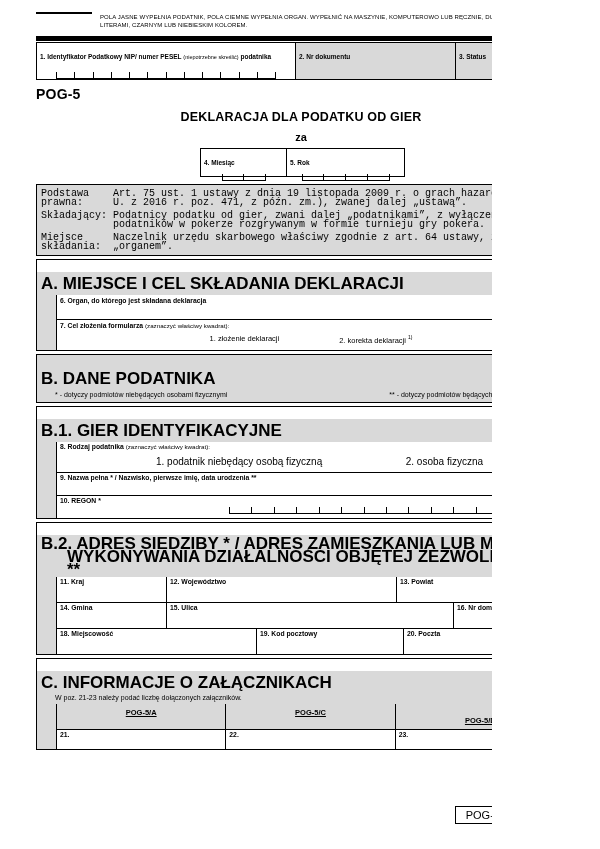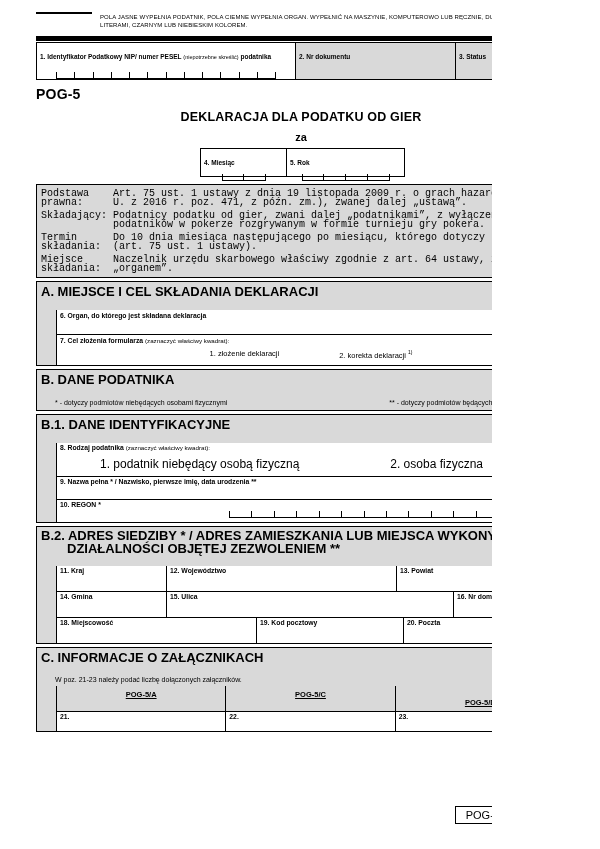--- a/index.html
+++ b/index.html
@@ -41,35 +41,35 @@
   .my-y { flex:1; border-left:1.5px solid #000; padding:2px 3px; }
 
   .intro { margin-top:18px; font-size:8px; line-height:11px; text-align:justify; }
 
   .infotable { border:1.6px solid #000; background:var(--sh); margin-top:7px; padding:2px 2px; }
   .it-row { display:flex; font-size:10px; line-height:9.5px; padding:1.5px 2px;font-family:Liberation Mono, monospace; }
   .it-label { width:72px; flex:none; }
   .it-value { flex:1; }
 
   .section { border:1.6px solid #000; margin-top:3px; }
-  .sec-head { background:var(--sh); font-size:13px; font-weight:bold; padding:2px 4px 11px; }
+  .sec-head { background:var(--sh); font-size:17px; font-weight:bold; padding:2px 4px 1px;margin-top:12px; }
   .sec-head.b2 { padding-left:30px; text-indent:-26px; line-height:13px; }
   .sec-body { display:flex; }
   .strip { width:20px; flex:none; background:var(--sh); border-right:1.2px solid #000; }
   .fieldcol { flex:1; }
 
   .frow { border-bottom:1px solid #000; }
   .frow:last-child { border-bottom:none; }
   .flabel { font-size:6.8px; font-weight:bold; padding:1.5px 3px; line-height:8px; }
   .flabel .sm { font-weight:normal; font-size:6.2px; }
   .row6 { min-height:25px; }
   .row9 { min-height:23px; }
 
   .opts { display:flex; justify-content:center; gap:60px; font-size:7.5px; padding:3px 0 5px; }
-  .opts8 { display:flex; font-size:12px; padding:3px 0 5px 43px;align-items:flex-end; }
+  .opts8 { display:flex; font-size:10px; padding:3px 0 5px 99px;align-items:flex-end; }
   .opts8 .o2 { margin-left:auto; margin-right:82px; }
   .sup { font-size:5px; vertical-align:super; }
 
   .bhead { background:var(--sh); }
   .bnotes { display:flex; justify-content:space-between; font-size:7px; padding:1px 10px 4px 18px; }
 
   .grid-row { display:flex; border-bottom:1px solid #000; }
   .grid-row:last-child { border-bottom:none; }
   .gcell { border-right:1px solid #000; padding:1.5px 3px; font-size:6.8px; font-weight:bold; min-height:25px; line-height:8px; }
   .gcell:last-child { border-right:none; flex:1; }
@@ -158,24 +158,20 @@
 
 
     <div class="infotable">
       <div class="it-row">
         <div class="it-label">Podstawa prawna:</div>
         <div class="it-value">Art. 75 ust. 1 ustawy z dnia 19 listopada 2009 r. o grach hazardowych (Dz. U. z 2016 r. poz. 471, z późn. zm.), zwanej dalej „ustawą”.</div>
       </div>
       <div class="it-row">
         <div class="it-label">Składający:</div>
         <div class="it-value">Podatnicy podatku od gier, zwani dalej „podatnikami”, z wyłączeniem podatników w pokerze rozgrywanym w formie turnieju gry pokera.</div>
-      </div>
-      <div class="it-row">
-        <div class="it-label">Termin składania:</div>
-        <div class="it-value">Do 10 dnia miesiąca następującego po miesiącu, którego dotyczy rozliczenie (art. 75 ust. 1 ustawy).</div>
       </div>
       <div class="it-row">
         <div class="it-label">Miejsce składania:</div>
         <div class="it-value">Naczelnik urzędu skarbowego właściwy zgodnie z art. 64 ustawy, zwany dalej „organem”.</div>
       </div>
     </div>
 
     <div class="section">
       <div class="sec-head">A. MIEJSCE I CEL SKŁADANIA DEKLARACJI</div>
       <div class="sec-body">
@@ -203,21 +199,21 @@
 
     <div class="section bhead">
       <div class="sec-head">B. DANE PODATNIKA</div>
       <div class="bnotes">
         <span>* - dotyczy podmiotów niebędących osobami fizycznymi</span>
         <span>** - dotyczy podmiotów będących osobami fizycznymi</span>
       </div>
     </div>
 
     <div class="section">
-      <div class="sec-head">B.1. DANE IDENTYFIKACYJNE</div>
+      <div class="sec-head">B.1. GIER IDENTYFIKACYJNE</div>
       <div class="sec-body">
         <div class="strip"></div>
         <div class="fieldcol">
           <div class="frow">
             <div class="flabel">
               <span>8. Rodzaj podatnika</span>
               <span class="sm">(zaznaczyć właściwy kwadrat):</span>
             </div>
             <div class="opts8">
               <span>1. podatnik niebędący osobą fizyczną</span>

